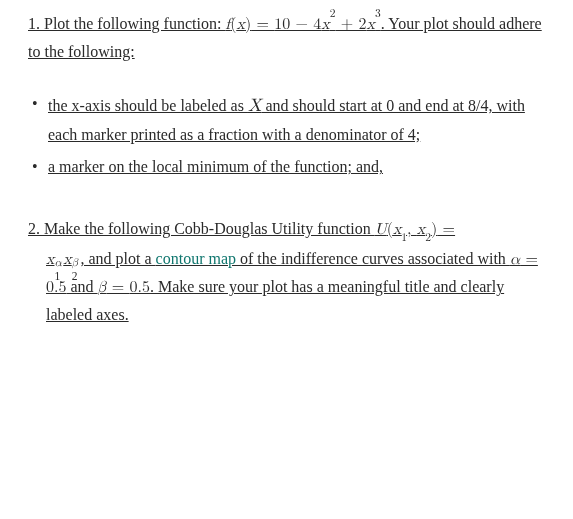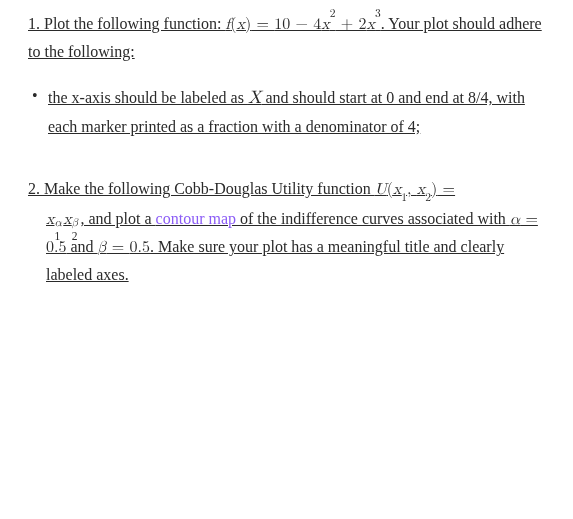--- a/index.html
+++ b/index.html
@@ -13,43 +13,46 @@
       padding: 10px 22px 10px 28px;
     }
     ol { list-style: none; }
     .q { margin-bottom: 34px; text-decoration: underline; }
     .num { display: inline; }
     .math { font-family: 'Cambria Math', 'Latin Modern Math', 'STIX Two Math', serif; font-style: italic; }
     .rm { font-style: normal; }
     sup, sub { font-size: 0.72em; line-height: 0; position: relative; }
     sup { top: -0.5em; }
     sub { bottom: -0.2em; }
-    .sub-list { list-style: none; padding-left: 4px; margin-top: 16px; }
+    .sub-list { list-style: none; padding-left: 4px; margin-top: 24px; }
     .sub-list li { position: relative; padding-left: 16px; margin-bottom: 4px; }
     .sub-list li::before { content: "•"; position: absolute; left: 0; top: 0; }
     .big { font-size: 1.12em; }
-    a.link { color: #8b5cf6; text-decoration: none; }
+    a.link { color: #0f766e; text-decoration: none; }
     .q2-indent { padding-left: 18px; margin-top: 2px; }
     .supsub { display: inline-block; position: relative; width: 0.55em; }
     .supsub .sup { position: absolute; top: -0.95em; left: 0; font-size: 0.72em; }
     .supsub .sub { position: absolute; top: 0.15em; left: 0; font-size: 0.72em; }
   </style>
 </head>
 <body>
 
 <ol>
 
   <li class="q">
     <span class="num">1.</span>
     <span>Plot the following function: </span><span class="math">f</span><span class="math rm">(</span><span class="math">x</span><span class="math rm">)</span><span class="math rm"> = </span><span class="math rm">10 − 4</span><span class="math">x</span><sup class="math rm">2</sup><span class="math rm"> + 2</span><span class="math">x</span><sup class="math rm">3</sup><span>. Your plot should adhere to the following:</span>
 
     <ul class="sub-list">
       <li>
         <span>the x-axis should be labeled as </span><span class="math big">X</span><span> and should start at 0 and end at 8/4, with each marker printed as a fraction with a denominator of 4;</span>
       </li>
+      <li>
+        <span>a marker on the local minimum of the function; and,</span>
+      </li>
     </ul>
   </li>
 
   <li class="q">
     <div>
       <span class="num">2.</span>
       <span>Make the following Cobb-Douglas Utility function </span><span class="math">U</span><span class="math rm">(</span><span class="math">x</span><sub class="math rm">1</sub><span class="math rm">, </span><span class="math">x</span><sub class="math rm">2</sub><span class="math rm">)</span><span class="math rm"> =</span>
     </div>
     <div class="q2-indent">
       <span class="math">x</span><span class="supsub"><span class="sup math">α</span><span class="sub rm">1</span></span><span class="math">x</span><span class="supsub"><span class="sup math">β</span><span class="sub rm">2</span></span><span>, and plot a </span><a class="link" href="#">contour map</a><span> of the indifference curves associated with </span><span class="math">α</span><span class="math rm"> = </span><span class="math rm">0.5</span><span> and </span><span class="math">β</span><span class="math rm"> = </span><span class="math rm">0.5</span><span>. Make sure your plot has a meaningful title and clearly labeled axes.</span>

